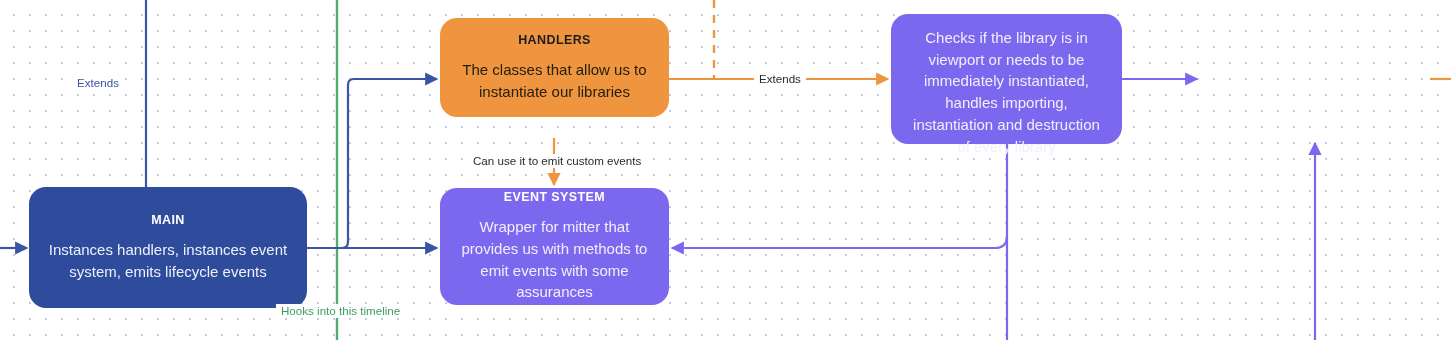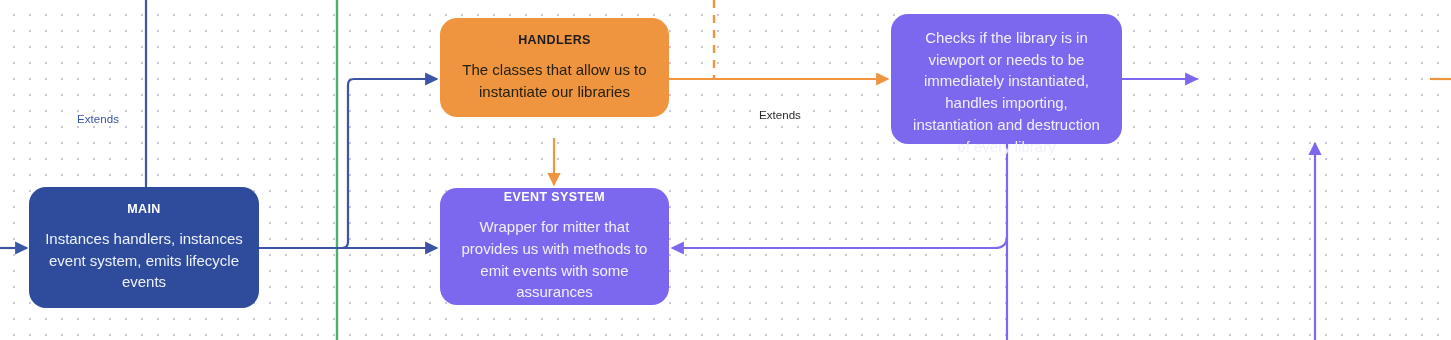--- a/index.html
+++ b/index.html
@@ -55,21 +55,20 @@
   .n-purple .title{color:#ffffff;}
   .n-purple .desc{color:#f2effd;}
 
   .wlabel{
     position:absolute;
     font-size:11.6px;
     white-space:nowrap;
     background:#ffffff;
     padding:0 5px;
     line-height:14px;
-    margin-top:36px;
   }
   .lbl-blue{color:#3b55a4;}
   .lbl-green{color:#3f9e5c;}
   .lbl-dark{color:#2b2b2b;}
   .lbl-purple{color:#7b68ee;}
 </style>
 </head>
 <body>
 
 <div id="canvas">
@@ -107,21 +106,21 @@
 
     <path d="M 1007 144 L 1007 340" stroke="#7b68ee" stroke-width="2.2" fill="none"></path>
 
     <path d="M 1007 236 Q 1007 248 995 248 L 672 248" stroke="#7b68ee" stroke-width="2.2" fill="none" marker-end="url(#ah-purple)"></path>
 
     <path d="M 1315 340 L 1315 143" stroke="#7b68ee" stroke-width="2.2" fill="none" marker-end="url(#ah-purple)"></path>
 
     <path d="M 1430 79 L 1451 79" stroke="#f0953f" stroke-width="2.2" fill="none"></path>
   </svg>
 
-  <div class="node n-main" style="left:29px;top:187px;width:230px;height:121px;">
+  <div class="node n-main" style="left:29px;top:187px;width:278px;height:121px;">
     <div class="title">MAIN</div>
     <div class="desc">Instances handlers, instances event system, emits lifecycle events</div>
   </div>
 
   <div class="node n-orange" style="left:440px;top:18px;width:229px;height:99px;">
     <div class="title">HANDLERS</div>
     <div class="desc">The classes that allow us to instantiate our libraries</div>
   </div>
 
   <div class="node n-purple" style="left:440px;top:188px;width:229px;height:117px;">
@@ -132,17 +131,18 @@
   <div class="node n-purple" style="left:891px;top:14px;width:231px;height:130px;">
     <div class="title">CORE HANDLER</div>
     <div class="desc">Checks if the library is in viewport or needs to be immediately instantiated, handles importing, instantiation and destruction of every library</div>
   </div>
 
 
   <div class="wlabel lbl-blue" style="left:124px;top:76px;transform:translateX(-100%);">Extends</div>
 
   <div class="wlabel lbl-green" style="left:276px;top:304px;">Hooks into this timeline</div>
 
+  <div class="wlabel lbl-dark" style="left:468px;top:154px;">Can use it to emit custom events</div>
 
   <div class="wlabel lbl-dark" style="left:754px;top:72px;">Extends</div>
 
 
 </div>
 
 </body></html>

